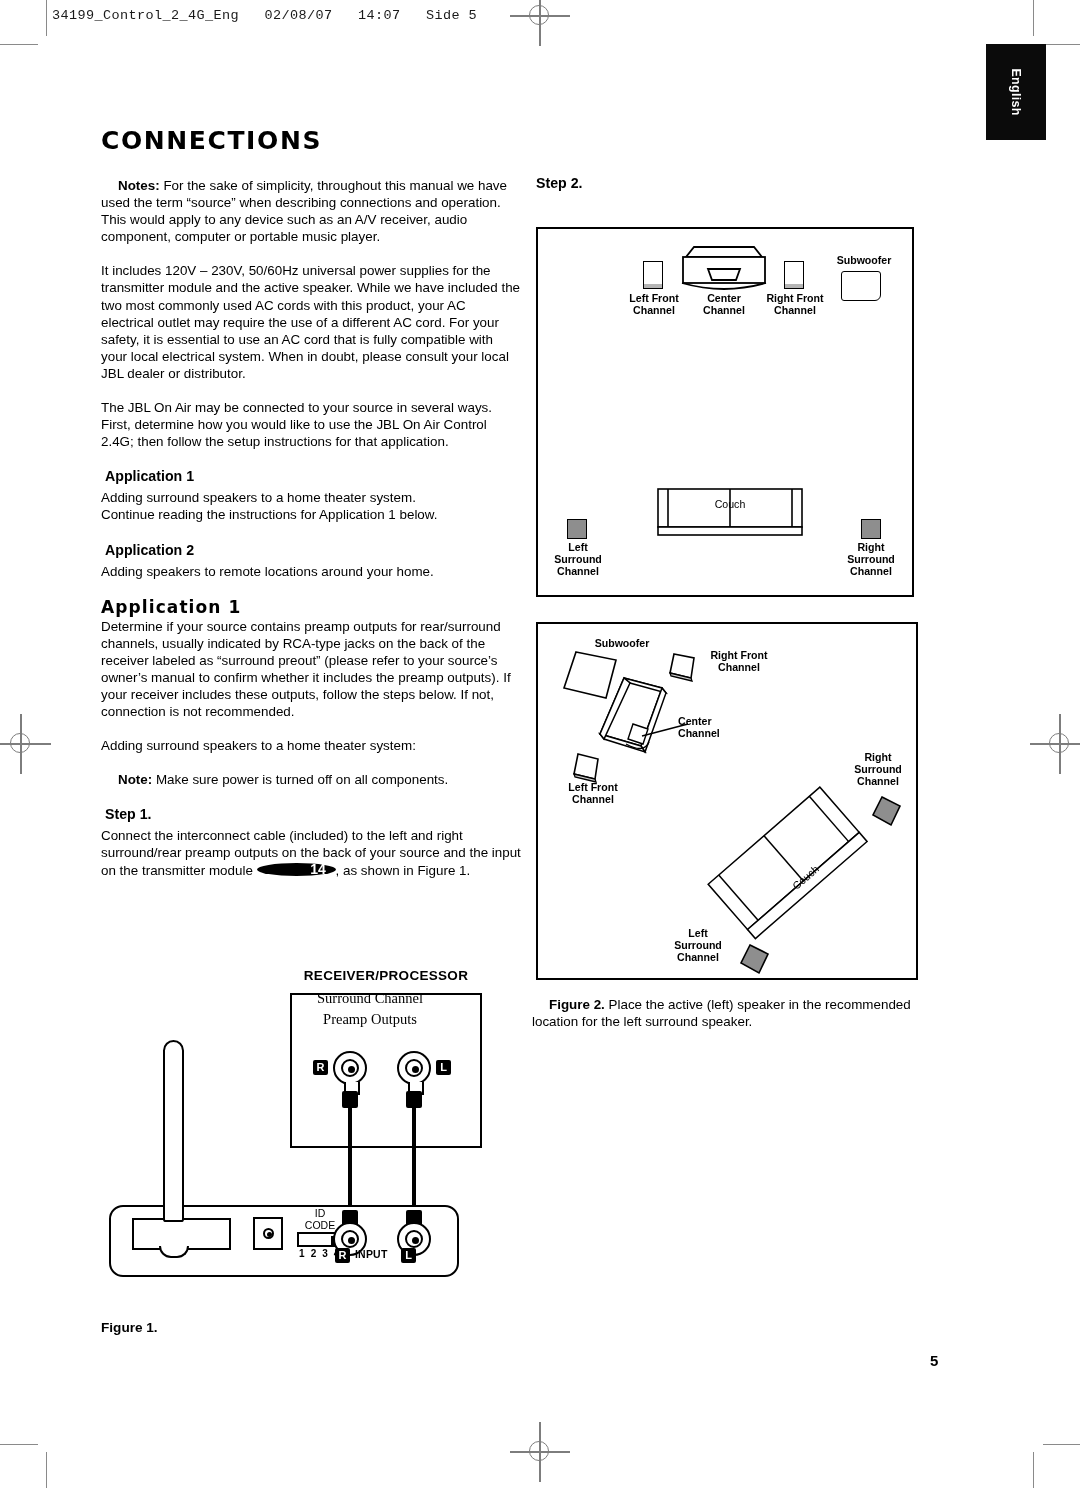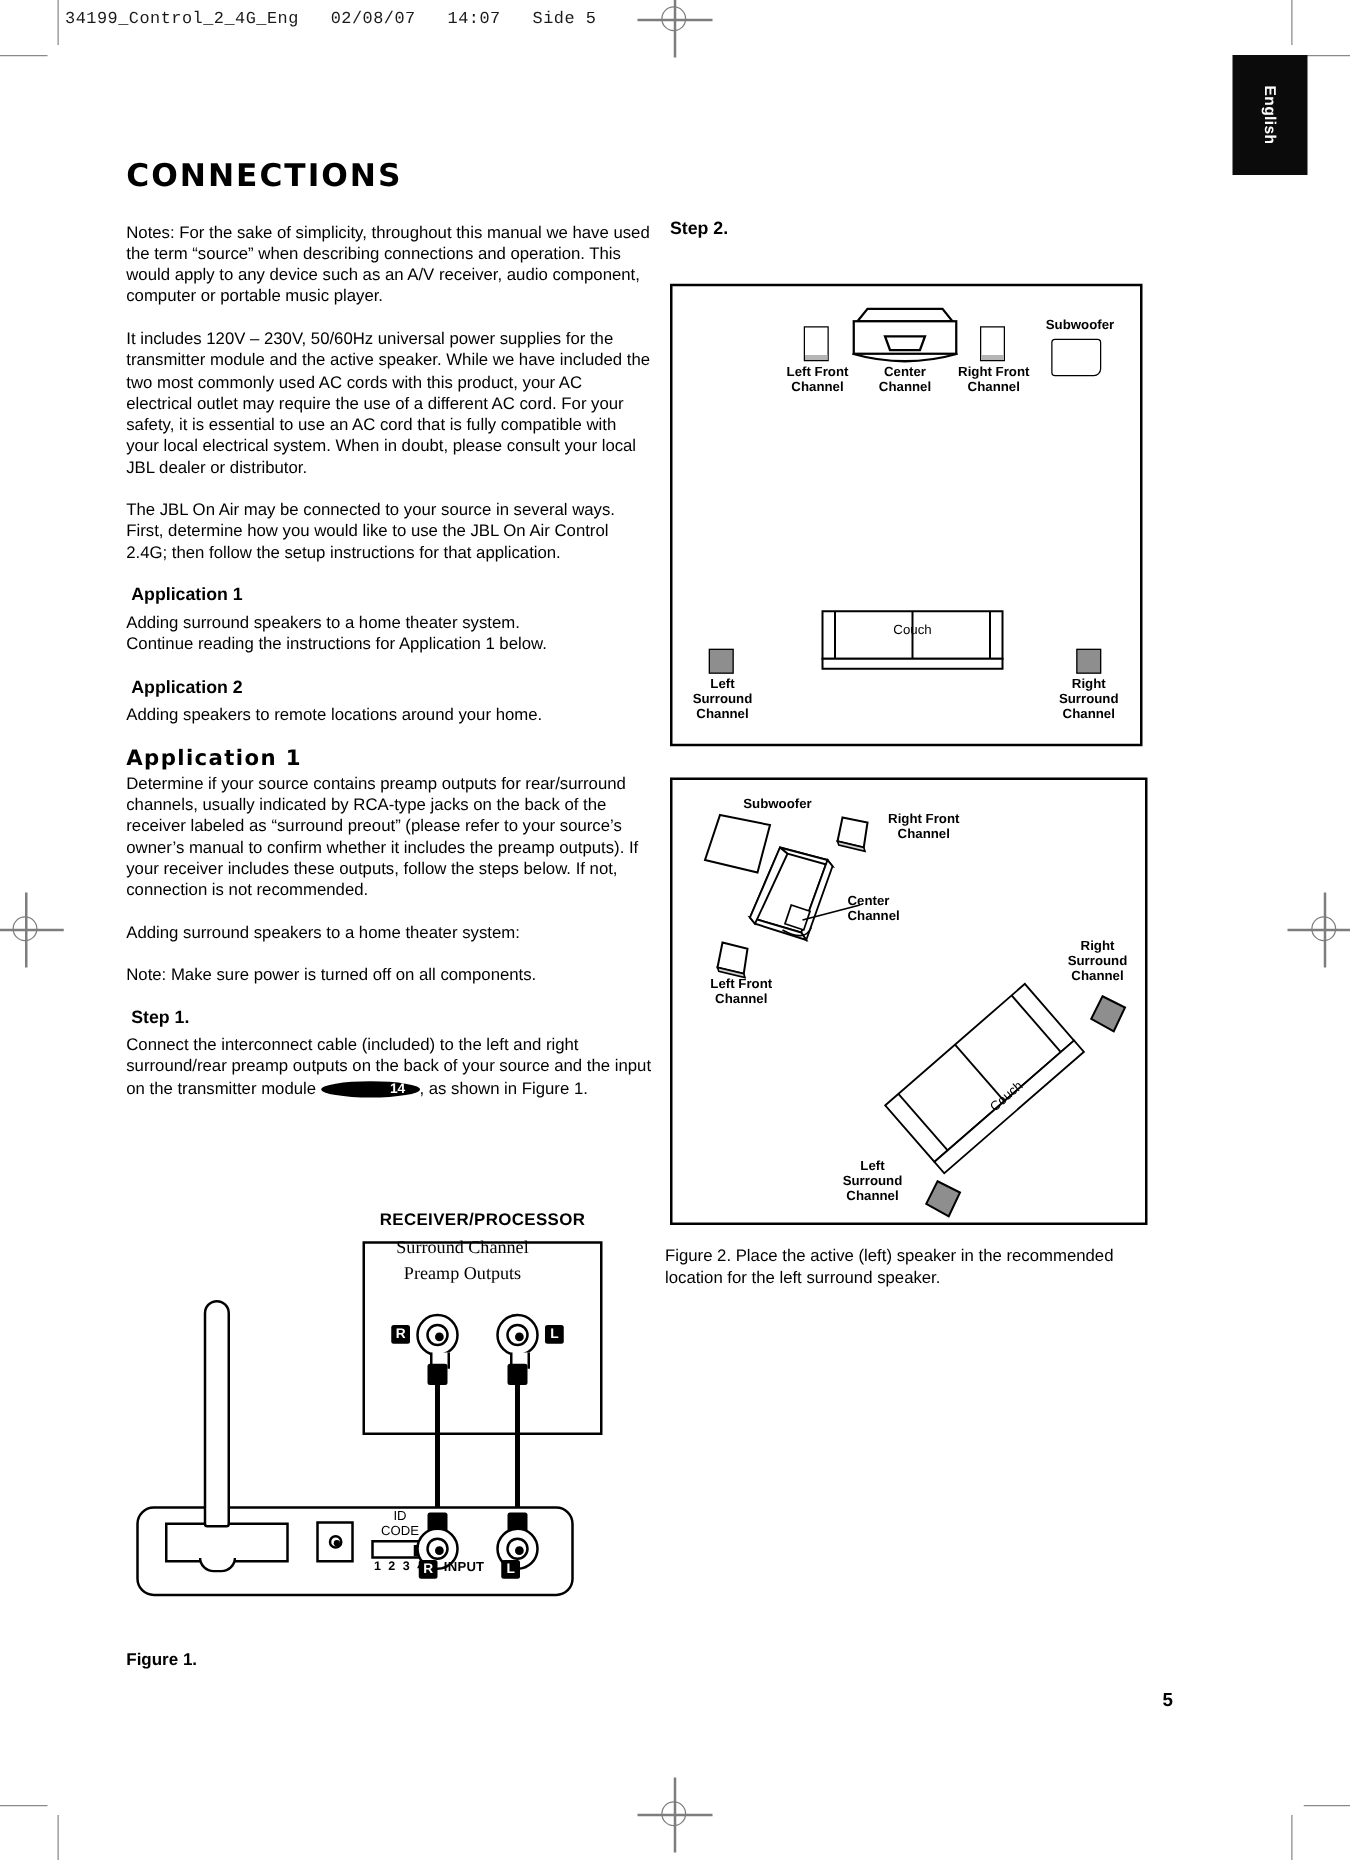--- a/index.html
+++ b/index.html
@@ -30,23 +30,23 @@
   .colL{left:101px;top:128px;width:420px;}
   .colR{left:532px;top:170px;width:400px;}
 
   h1.sect{font-family:"DejaVu Sans", sans-serif;font-size:25px;font-weight:bold;
       letter-spacing:1.6px;margin:0 0 24px 0;line-height:1;}
   h2.app{font-size:14.2px;font-weight:bold;margin:4px;line-height:18px;}
   h2.apptitle{font-family:"DejaVu Sans", sans-serif;font-size:17px;font-weight:bold;
       letter-spacing:1.1px;margin:0;line-height:21px;}
   p.para{margin:0 0 17px 0;}
   p.tight{margin:0;}
-  .b{font-weight:normal;}
+  .b{font-weight:bold;margin-left:17px;}
   .circnum{display:inline-block;width:35px;height:13px;border-radius:50%;
-      background:#000;color:#fff;font-size:11px;font-weight:bold;line-height:13px;
+      background:#000;color:#fff;font-size:14px;font-weight:bold;line-height:13px;
       text-align:center;vertical-align:1px;padding-left:44px;}
 
   
   #fig1{position:absolute;left:101px;top:960px;width:420px;height:360px;}
   .rcvbox{position:absolute;left:189px;top:33px;width:192px;height:155px;
       border:2.2px solid #000;box-sizing:border-box;background:#fff;}
   .rcvtitle{position:absolute;left:160px;top:8px;width:250px;text-align:center;
       font-size:13.5px;font-weight:bold;letter-spacing:.3px;}
   .rcvsub{position:absolute;left:189px;top:28px;width:160px;text-align:center;
       font-size:14.5px;line-height:21px;font-family:Liberation Serif, serif;}

